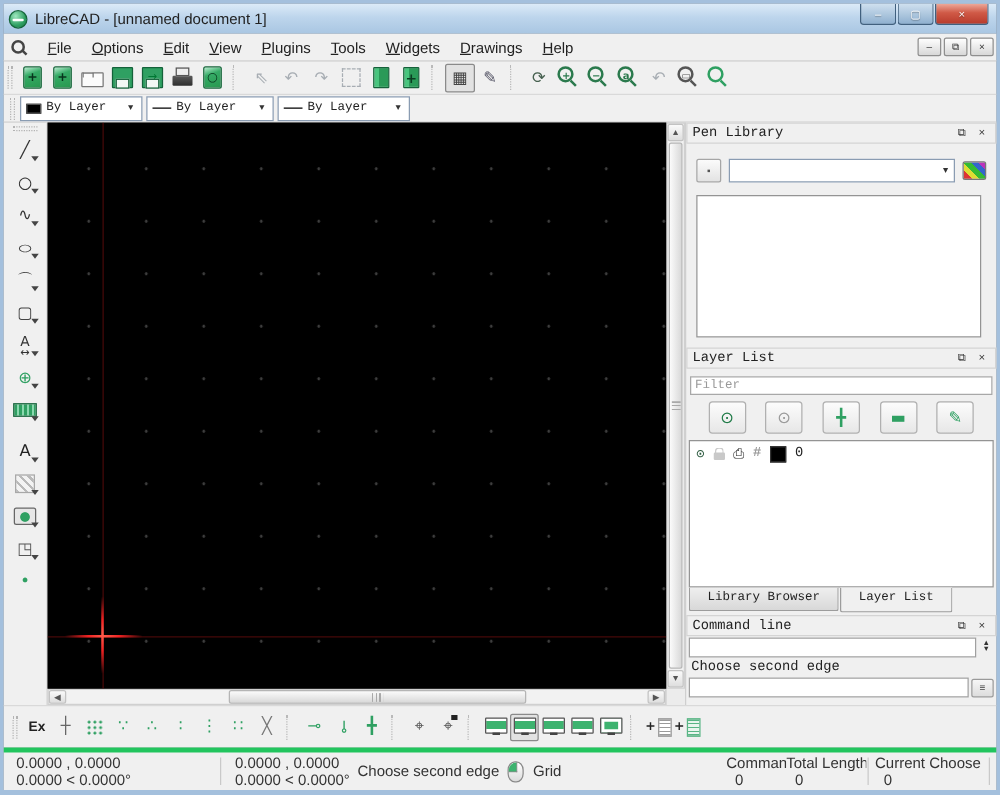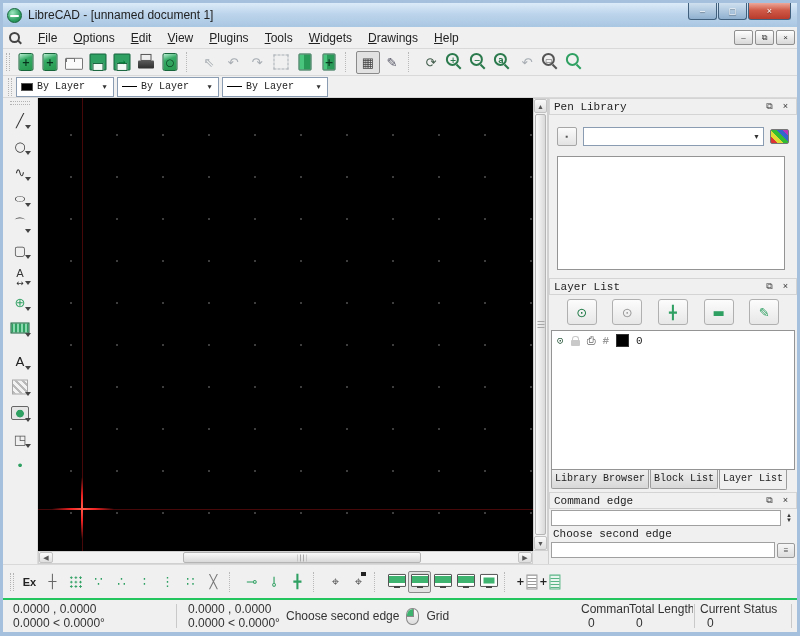--- a/index.html
+++ b/index.html
@@ -114,33 +114,33 @@
   .filter{width:100%;height:15px;border:1px solid #a8a8a8;font:10px "Liberation Mono",monospace;padding:0 3px;color:#333}
   .filter::placeholder{color:#999}
   .llbtns{display:flex;justify-content:space-evenly;align-items:center;padding:4px 2px;height:34px}
   .lbtn{width:30px;height:26px;border:1px solid #b0b0b0;border-radius:3px;background:linear-gradient(#fcfcfc,#e7e7e7);font-size:13px}
   .lllist{flex:1;margin:1px 2px 0;overflow:hidden}
   .layerrow{display:flex;align-items:center;gap:7px;padding:3px 5px;font:11px "Liberation Mono",monospace;color:#222}
   .minilock{display:inline-block;width:9px;height:6px;background:#c9c9c9;border-radius:1px;position:relative;margin-top:4px}
   .minilock::before{content:'';position:absolute;width:5px;height:4px;border:1px solid #c9c9c9;border-bottom:none;border-radius:3px 3px 0 0;top:-4px;left:1px}
   .lswatch{width:13px;height:13px;background:#000;border:1px solid #333}
   .tabsrow{height:22px;display:flex;align-items:flex-start;padding-left:2px;flex:0 0 auto}
-  .tab{padding:3px 3px 4px;font:10px "Liberation Mono",monospace;color:#222;background:linear-gradient(#efefef,#d8d8d8);border:1px solid #9c9c9c;border-top:none;border-radius:0 0 2px 2px;margin-right:1px}
+  .tab{padding:3px 14px 4px;font:10px "Liberation Mono",monospace;color:#222;background:linear-gradient(#efefef,#d8d8d8);border:1px solid #9c9c9c;border-top:none;border-radius:0 0 2px 2px;margin-right:1px}
   .tab.active{background:#f0f0f0;padding-bottom:5px}
   .dock-cl{height:72px;display:flex;flex-direction:column;flex:0 0 auto}
   .clrow{display:flex;align-items:center;padding:1px 2px;gap:2px}
   .clinput{flex:1;height:16px;border:1px solid #a0a0a0;font:11px "Liberation Mono",monospace;padding:0 3px}
   .spin{width:12px;display:flex;flex-direction:column;align-items:center;font-size:6px;color:#333;line-height:5px}
   .histbtn{width:18px;height:15px;border:1px solid #9a9a9a;background:linear-gradient(#f6f6f6,#ddd);font-size:8px;color:#444;display:flex;align-items:center;justify-content:center;border-radius:2px}
   .clprompt{padding:1px 4px;font:11px "Liberation Mono",monospace;color:#222}
   
   .snapbar{height:34px;display:flex;align-items:center;background:#f0f0f0;border-top:1px solid #d9d9d9;flex:0 0 auto;padding-left:6px}
   .snapbar .tbtn{width:23px;height:22px}
   
-  .statusbar{height:34px;display:flex;align-items:stretch;background:#f0f0f0;border-top:2px solid #22c55e;flex:0 0 auto;font-size:12px;color:#333;padding:2px 4px}
+  .statusbar{height:34px;display:flex;align-items:stretch;background:#f0f0f0;border-top:4px solid #22c55e;flex:0 0 auto;font-size:12px;color:#333;padding:2px 4px}
   .sbcoords{display:flex;flex-direction:column;justify-content:center;line-height:14px;padding:0 6px;white-space:nowrap}
   .sbcoords.c1{width:168px}
   .sbcoords.c2{width:98px;padding-left:10px}
   .sbsep{width:1px;background:#c9c9c9;margin:2px 1px}
   .sbhint{display:flex;align-items:center;gap:7px;padding:0 10px;white-space:nowrap}
   .mouseicon{width:13px;height:17px;border:1px solid #8a8a8a;border-radius:6px/7px;background:linear-gradient(#fff,#dcdcdc);position:relative;flex:0 0 auto}
   .mouseicon::before{content:'';position:absolute;left:0;top:0;width:6px;height:7px;background:#3db36f;border-radius:6px 0 0 0;border-right:1px solid #8a8a8a;border-bottom:1px solid #8a8a8a}
   .sbfield{display:flex;flex-direction:column;justify-content:center;line-height:14px;overflow:hidden;white-space:nowrap;flex:0 0 auto}
   .sbfield .val{padding-left:7px}
   .f-sel{width:48px;margin-left:auto}
@@ -354,20 +354,23 @@
         <div class="whitebox pwlist"></div>
       </div>
 
       <div class="dock-ll">
         <div class="docktitle">
           <span>Layer List</span>
           <span class="dbtns">
             <span class="dbtn">⧉</span>
             <span class="dbtn">×</span>
           </span>
+        </div>
+        <div class="filterwrap">
+          <input class="filter" placeholder="Filter" style="">
         </div>
         <div class="llbtns">
             <span class="tbtn lbtn" style="color: rgb(30, 122, 70);">
               <span class="g">⊙</span>
             </span>
             <span class="tbtn lbtn" style="color: rgb(154, 154, 154);">
               <span class="g">⊙</span>
             </span>
             <span class="tbtn lbtn" style="color: rgb(47, 160, 98);">
               <span class="g">╋</span>
@@ -386,27 +389,26 @@
             <span style="color:#222">⎙</span>
             <span style="color:#999;font-weight:bold">#</span>
             <span class="lswatch"></span>
             <span>0</span>
           </div>
         </div>
       </div>
 
       <div class="tabsrow">
         <span class="tab">Library Browser</span>
-        <span class="tab">Block List</span>
         <span class="tab active">Layer List</span>
       </div>
 
       <div class="dock-cl">
         <div class="docktitle">
-          <span>Command edge</span>
+          <span>Command line</span>
           <span class="dbtns">
             <span class="dbtn">⧉</span>
             <span class="dbtn">×</span>
           </span>
         </div>
         <div class="clrow">
           <input class="clinput" value="" style="">
           <span class="spin">
             <span>▲</span>
             <span>▼</span>
@@ -500,18 +502,18 @@
     <div class="sbfield f-sel">
       <span>Command</span>
       <span class="val">0</span>
     </div>
     <div class="sbfield f-tot">
       <span>Total Length</span>
       <span class="val">0</span>
     </div>
     <div class="sbsep"></div>
     <div class="sbfield f-cur">
-      <span>Current Status</span>
+      <span>Current Choose</span>
       <span class="val">0</span>
     </div>
     <div class="sbsep"></div>
   </div>
 </div>
 
 </body></html>

